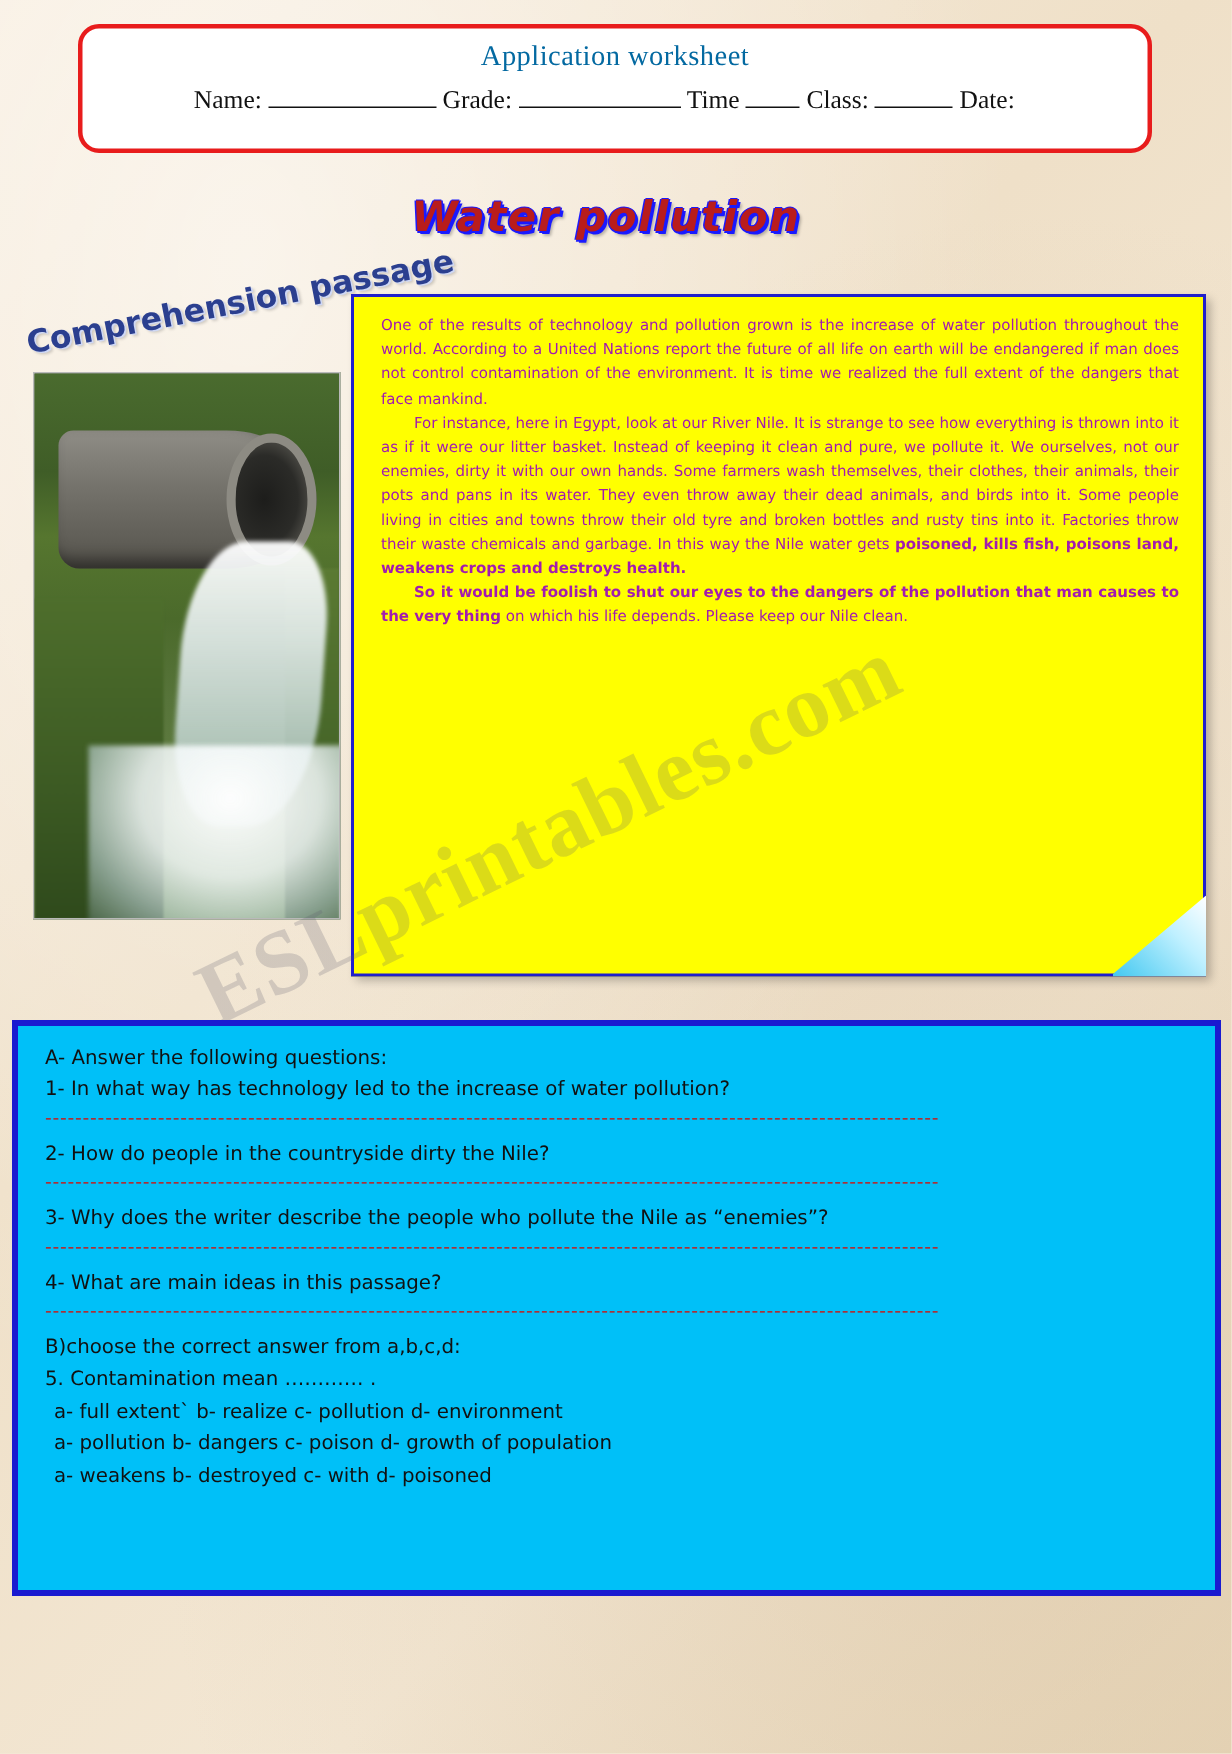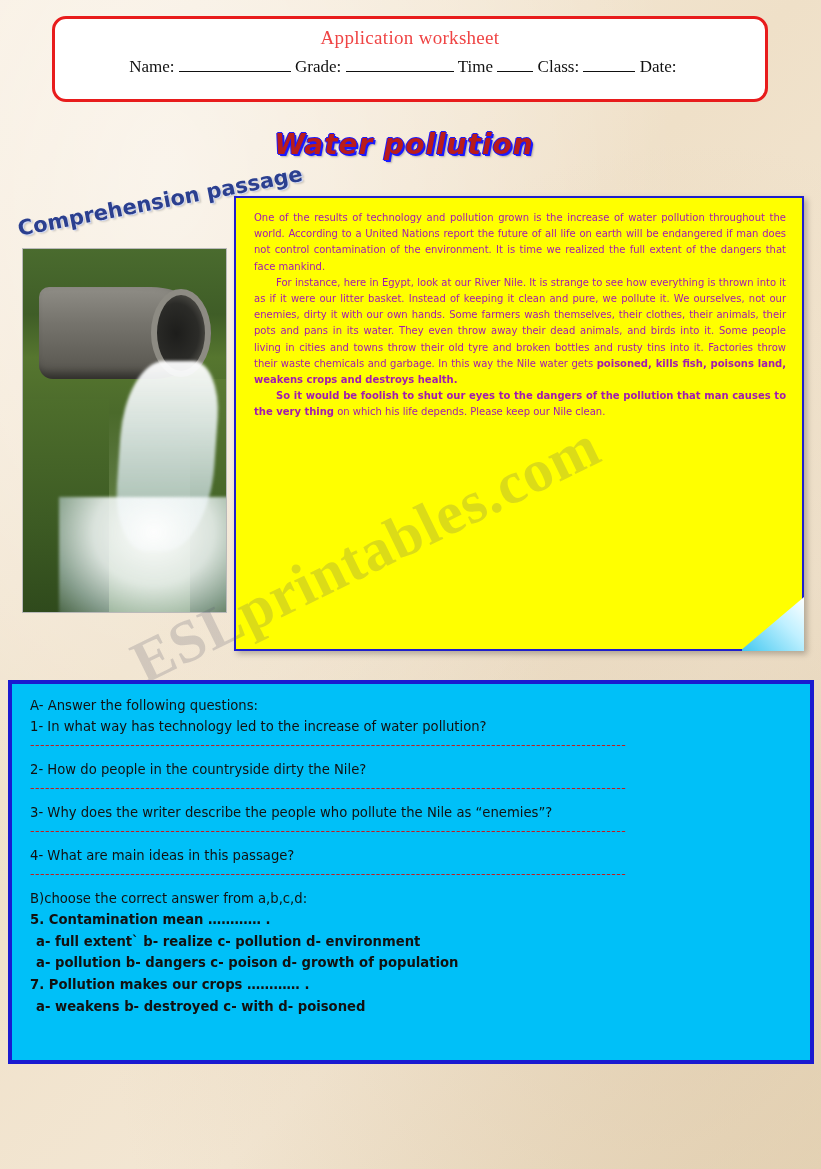--- a/index.html
+++ b/index.html
@@ -34,21 +34,21 @@
     background: #ffffff;
     border: 3px solid #e81c1c;
     border-radius: 14px;
     box-sizing: border-box;
     padding-top: 8px;
   }
   .header-title {
     text-align: center;
     font-family: "Liberation Serif", serif;
     font-size: 19px;
-    color: #ef4444;
+    color: #0369a1;
     letter-spacing: .3px;
   }
   .header-fields {
     margin-top: 8px;
     text-align: center;
     font-family: Liberation Serif, serif;
     font-size: 17px;
     color: #111;
     white-space: nowrap;
   }
@@ -195,21 +195,21 @@
   .q-line { margin: 0 0 2px 0; line-height: 1.45; }
   .dots {
     margin: 0 0 8px 0;
     line-height: 1.1;
     color: #c02020;
     letter-spacing: .5px;
     font-size: 12.5px;
     white-space: nowrap;
     overflow: hidden;
   }
-  .mcq { margin: 0 0 2px 0; line-height: 1.5; font-weight: bold; }
+  .mcq { margin: 0 0 2px 0; line-height: 1.5; }
   .mcq.opts { padding-left: 6px; }
 
   
   .watermark {
     position: absolute;
     left: 110px;
     top: 520px;
     transform: rotate(-26deg);
     font-family: "Liberation Serif", serif;
     font-size: 60px;
@@ -279,15 +279,14 @@
   <div class="q-line">4- What are main ideas in this passage?</div>
   <div class="dots">-----------------------------------------------------------------------------------------------------------------------</div>
 
   <div class="q-line">B)choose the correct answer from a,b,c,d:</div>
 
   <div class="mcq">5. Contamination mean ………… .</div>
   <div class="mcq opts">a-  full extent`      b-  realize      c- pollution    d- environment</div>
 
   <div class="mcq opts">a- pollution  b-  dangers    c-  poison       d-  growth of population</div>
 
-  <div class="mcq">7. Pollution makes our crops ………… .</div>
   <div class="mcq opts"> a- weakens  b- destroyed c-  with         d-  poisoned</div>
 </div>
 
 </body></html>

